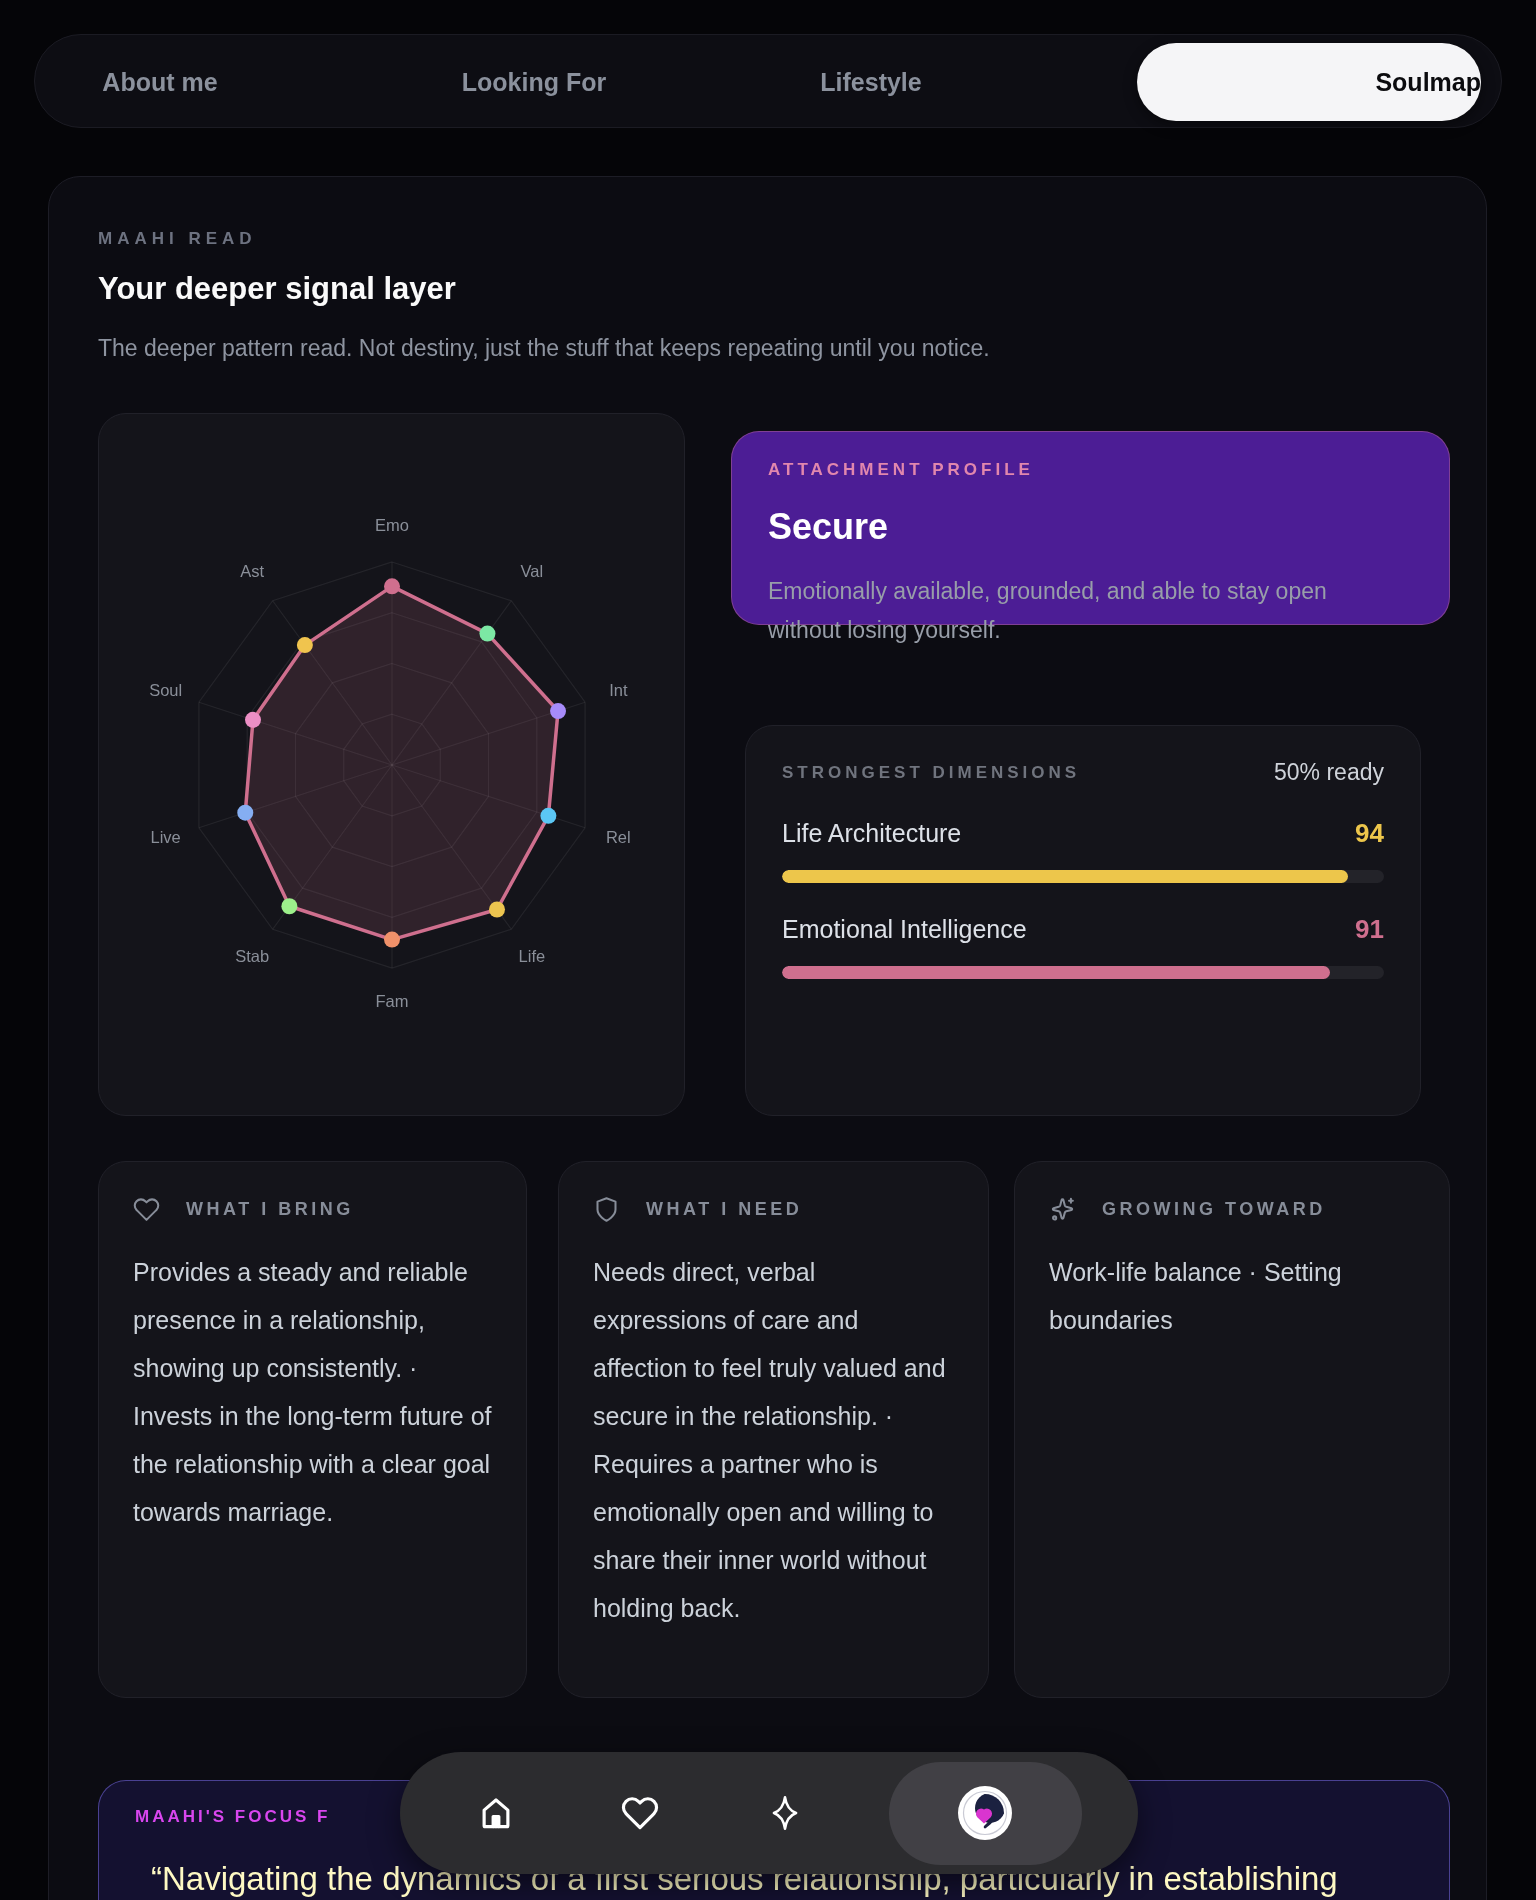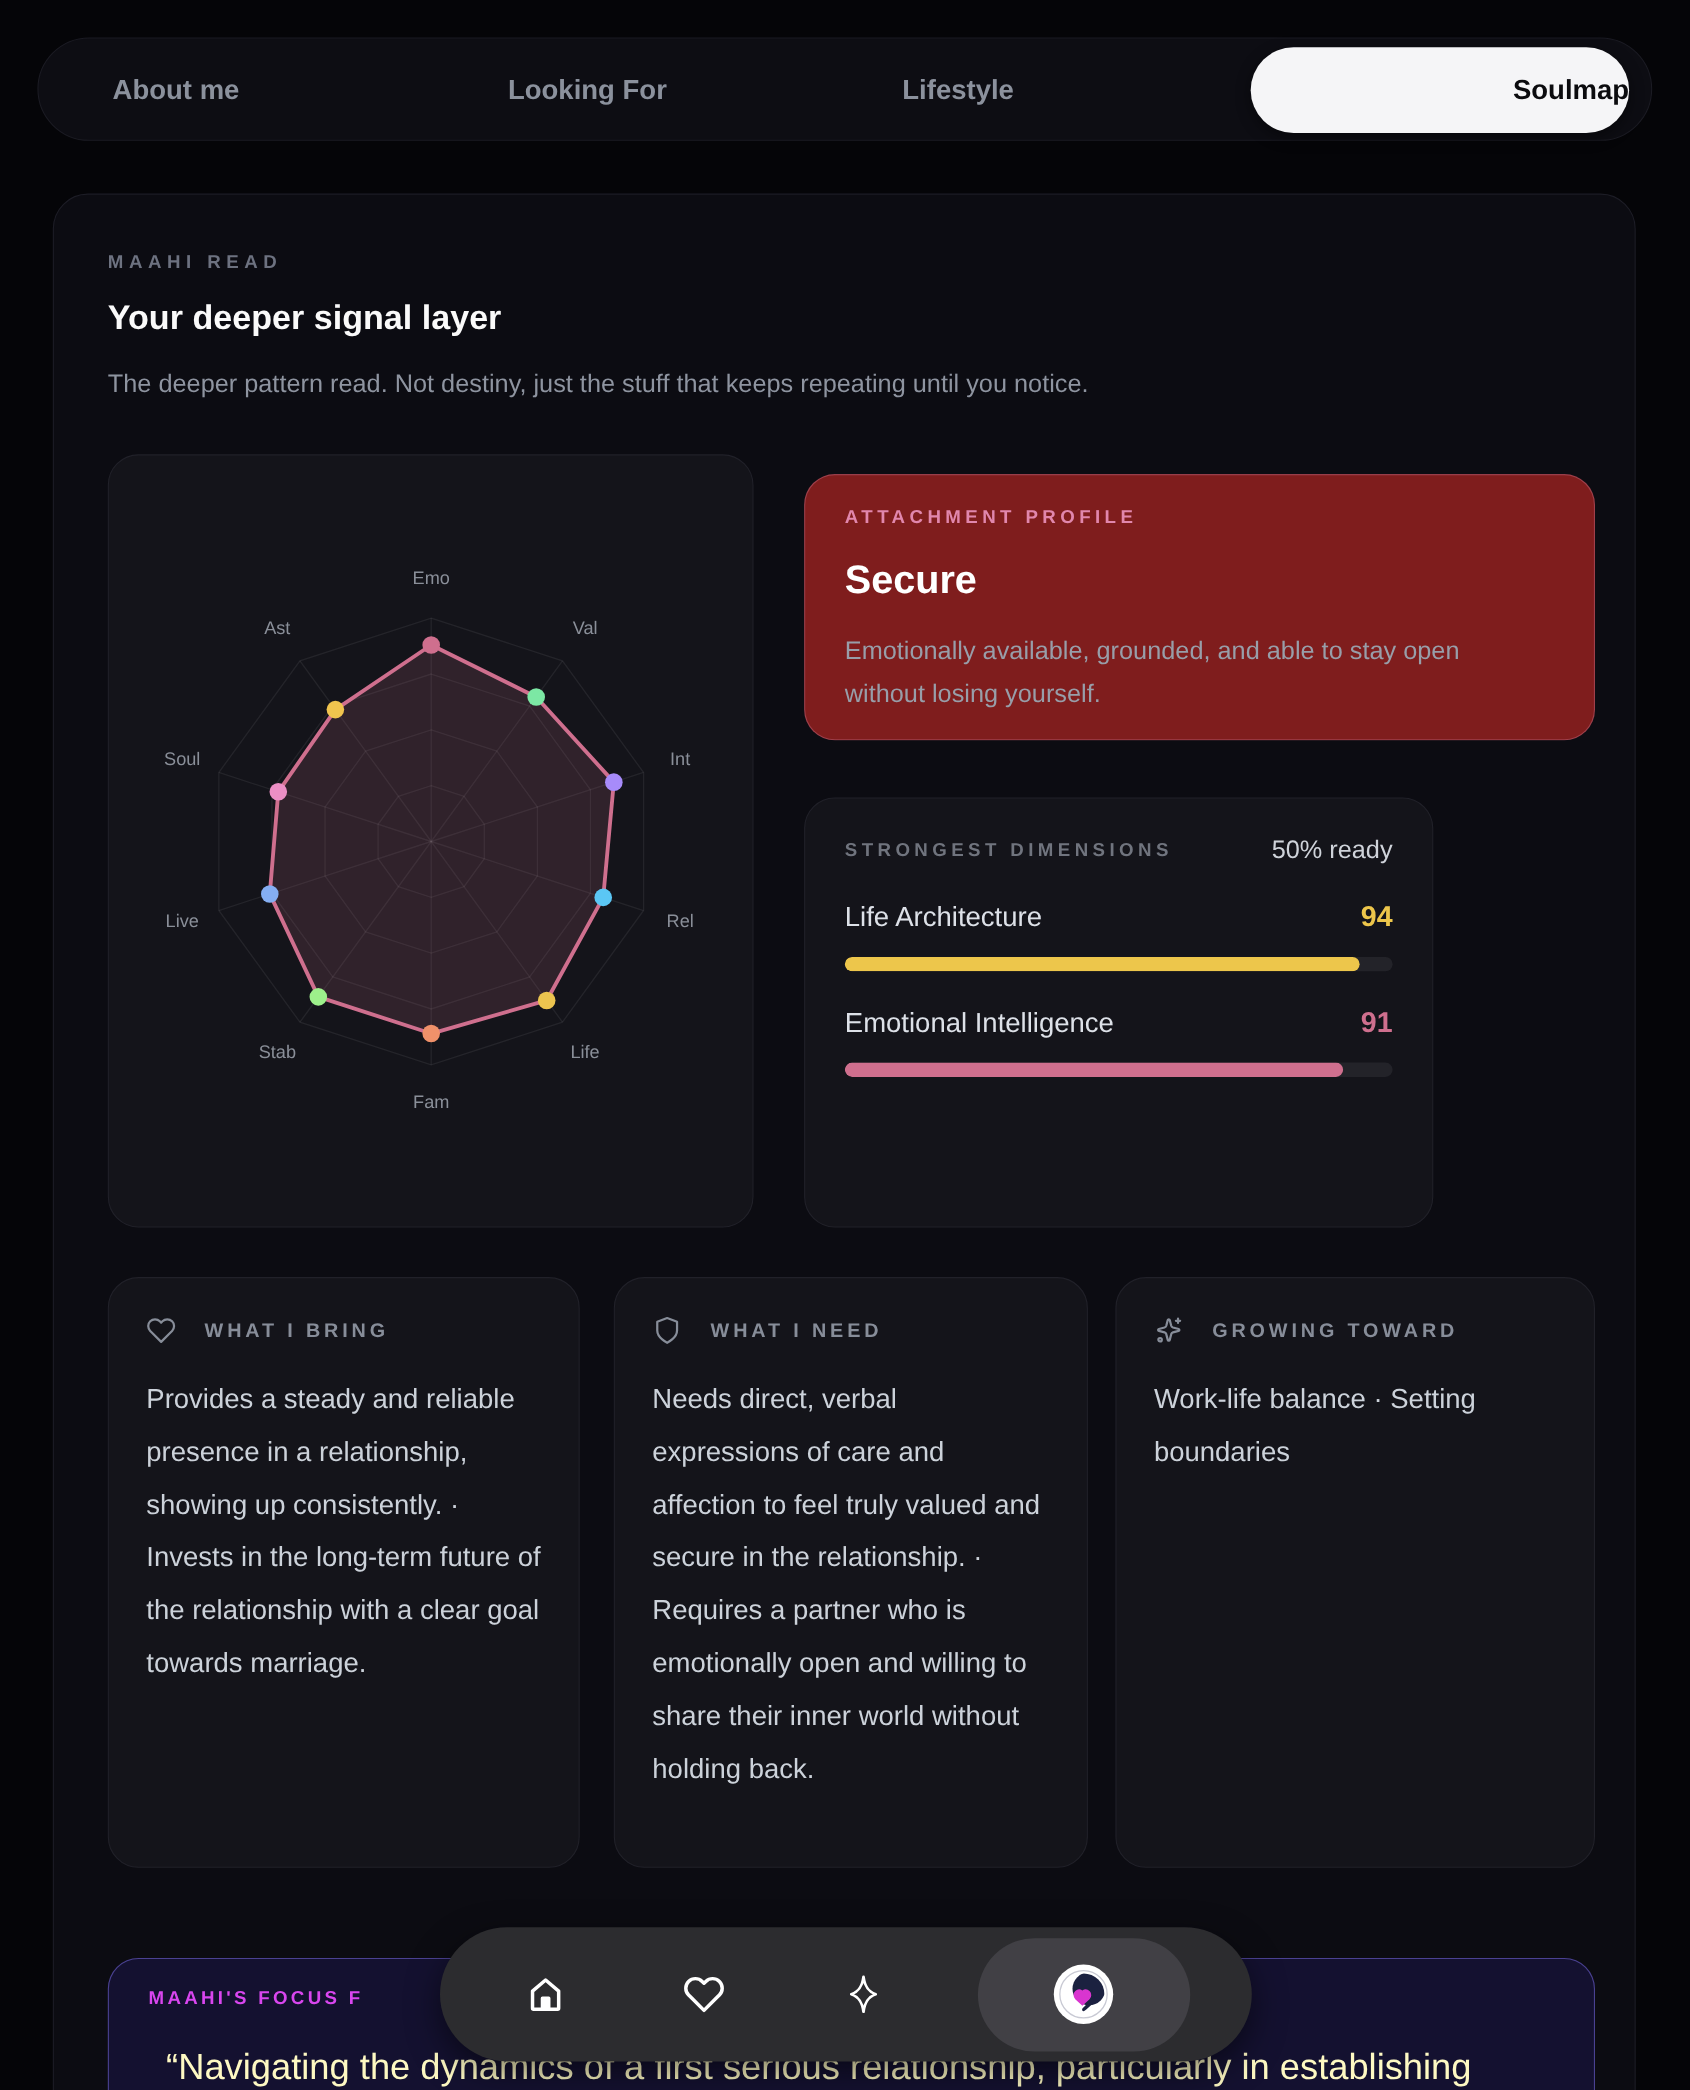--- a/index.html
+++ b/index.html
@@ -26,30 +26,30 @@
   .page-title { position:absolute; left:49px; top:94px; font-size:31px; font-weight:700; color:#fafafa; }
   .page-sub { position:absolute; left:49px; top:158px; font-size:23px; color:#8e94a0; }
 
   .subcard { position:absolute; background:#14141a; border:1px solid #212129; border-radius:28px; }
 
   
   .radar-card { left:49px; top:236px; width:587px; height:703px; }
   .radar-card svg { display:block; }
 
   
-  .attach-card { left:682px; top:254px; width:719px; height:242px;
-                 background:#7f1d1d; border:1px solid rgba(214,122,150,.38); }
+  .attach-card { left:682px; top:254px; width:719px; height:194px;
+                 background:#4c1d95; border:1px solid rgba(214,122,150,.38); }
   .attach-label { position:absolute; left:36px; top:28px; font-size:17px; font-weight:700;
                   letter-spacing:4px; color:#e187ad; }
   .attach-value { position:absolute; left:36px; top:74px; font-size:36px; font-weight:800; color:#ffffff; }
   .attach-desc { position:absolute; left:36px; top:140px; width:630px; font-size:23px;
                  line-height:39px; color:#989ea9; }
 
   
-  .dims-card { left:682px; top:548px; width:572px; height:391px; }
+  .dims-card { left:696px; top:548px; width:676px; height:391px; }
   .dims-head { position:absolute; left:36px; right:36px; top:33px; display:flex;
                justify-content:space-between; align-items:center; }
   .dims-label { font-size:17px; font-weight:700; letter-spacing:4px; color:#70747e; }
   .dims-ready { font-size:23px; color:#cfd3da;margin-left:24px; }
   .dims-rows { position:absolute; left:36px; right:36px; top:92px; }
   .dim-row { margin-bottom:31px; }
   .dim-line { display:flex; justify-content:space-between; align-items:baseline; }
   .dim-name { font-size:25px; color:#dde1e8; }
   .dim-value { font-size:26px; font-weight:700; }
   .dim-track { margin-top:21px; height:13px; background:#232329; border-radius:7px; overflow:hidden; }

